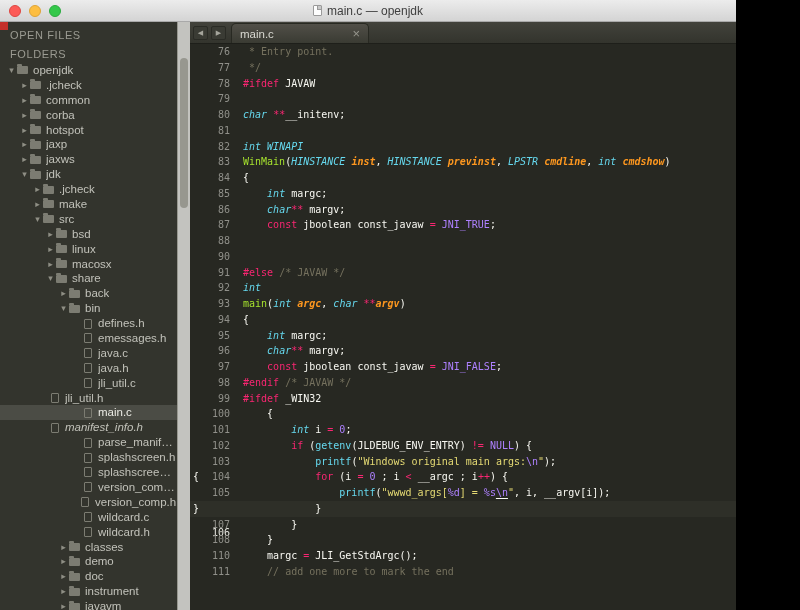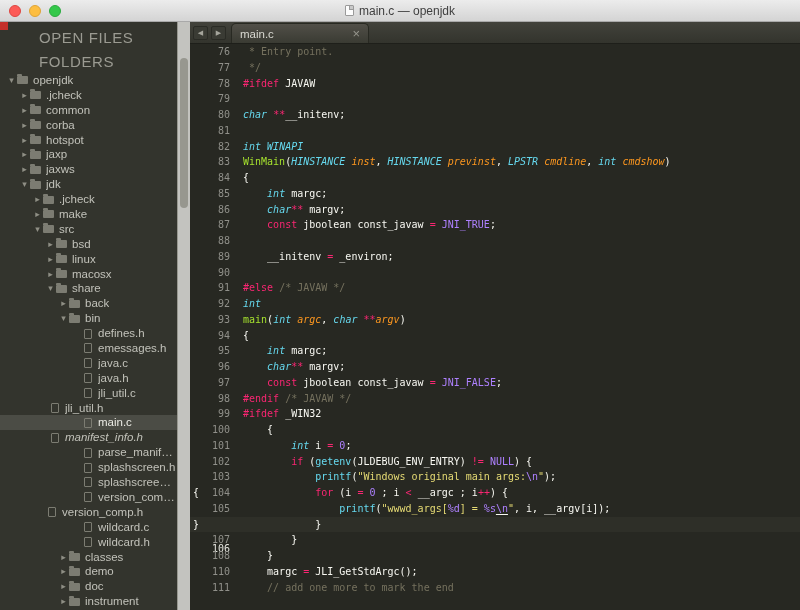--- a/index.html
+++ b/index.html
@@ -3,21 +3,21 @@
 <meta charset="utf-8">
 <style>
   :root{
     --editor-bg:#272822; --fg:#f8f8f2; --pink:#f92672; --cyan:#66d9ef;
     --green:#a6e22e; --orange:#fd971f; --yellow:#e6db74; --purple:#ae81ff;
     --comment:#75715e; --gutter:#90908a; --sidebar-bg:#33342d; --selection:#4b4c45;
   }
   *{box-sizing:border-box;margin:0;padding:0;}
   html,body{width:800px;height:610px;overflow:hidden;background:#000;}
   body{font-family:"Liberation Sans",sans-serif;}
-  .window{width:800px;height:610px;display:flex;flex-direction:column;background:var(--editor-bg);}
+  .window{width:736px;height:610px;display:flex;flex-direction:column;background:var(--editor-bg);}
 
   
   .titlebar{height:22px;flex:none;background:linear-gradient(#ececec,#d4d4d4);
     border-bottom:1px solid #a9a9a9;position:relative;display:flex;align-items:center;}
   .traffic-lights{position:absolute;left:9px;top:5px;display:flex;gap:8px;}
   .tl{width:12px;height:12px;border-radius:50%;display:inline-block;}
   .tl.red{background:#fc5b57;border:1px solid #dd4742;}
   .tl.yellow{background:#fdbe41;border:1px solid #dfa437;}
   .tl.green{background:#34c84a;border:1px solid #2bab3f;}
   .title-wrap{width:100%;text-align:center;font-size:12px;color:#3f3f3f;display:flex;
@@ -25,21 +25,21 @@
   .doc-icon{width:9px;height:11px;background:#fdfdfd;border:1px solid #9a9a9a;border-radius:1px;
     display:inline-block;position:relative;}
   .doc-icon::after{content:"";position:absolute;right:0;top:0;width:3px;height:3px;
     background:#c9c9c9;border-left:1px solid #9a9a9a;border-bottom:1px solid #9a9a9a;}
 
   .main{flex:1;display:flex;min-height:0;position:relative;}
   .red-marker{position:absolute;left:0;top:0;width:8px;height:8px;background:#c4302a;z-index:5;}
 
   
   .sidebar{width:177px;flex:none;background:var(--sidebar-bg);overflow:hidden;padding-top:3px;}
-  .sb-header{font-size:15px;color:#9b9b92;letter-spacing:.6px;padding:4px 0 3px 10px;margin-left:29px;}
+  .sb-header{font-size:11px;color:#9b9b92;letter-spacing:.6px;padding:4px 0 3px 10px;}
   .tree-row{height:14.9px;line-height:14.9px;display:flex;align-items:center;white-space:nowrap;
     font-size:11.5px;color:#c2c2ba;cursor:default;}
   .tree-row.selected{background:var(--selection);color:#ebebe5;}
   .arrow{width:11px;flex:none;font-size:9px;color:#8f8f85;text-align:center;}
   .icon-folder{width:11px;height:8px;background:#7c7c72;border-radius:1px;flex:none;
     margin-right:5px;position:relative;display:inline-block;}
   .icon-folder::before{content:"";position:absolute;left:0;top:-2px;width:5px;height:2px;
     background:#7c7c72;border-radius:1px 1px 0 0;}
   .icon-file{width:8px;height:10px;border:1px solid #7c7c72;border-radius:1px;flex:none;
     margin:0 6px 0 2px;display:inline-block;}
@@ -72,21 +72,21 @@
   .line-num{width:28px;flex:none;text-align:right;color:var(--gutter);}
   .line-text{padding-left:13px;flex:1;color:var(--fg);}
   .code-line.current{background:#2e2f28;}
   .code-line.current .line-num{background:#0c4a6e;color:#e6e6df;border-radius:2px;margin-top:24px;}
 
   .s-w{color:var(--fg);}
   .s-p{color:var(--pink);}
   .s-c{color:var(--cyan);}
   .s-ci{color:var(--cyan);font-style:italic;}
   .s-g{color:var(--green);}
-  .s-oi{color:var(--orange);font-style:italic;}
+  .s-oi{color:var(--orange);font-style:italic;font-weight:bold;}
   .s-y{color:var(--yellow);}
   .s-v{color:var(--purple);}
   .s-vu{color:var(--purple);text-decoration:underline;text-decoration-color:#f8f8f2;text-underline-offset:2px;}
   .s-cm{color:var(--comment);}
 </style>
 </head>
 <body>
 
 <div class="window">
   <div class="titlebar">
@@ -246,21 +246,21 @@
           <div class="tree-row" style="padding-left: 71px;">
             <span class="arrow"></span>
             <span class="icon-file"></span>
             <span class="tree-label">splashscreen_stubs.c</span>
           </div>
           <div class="tree-row" style="padding-left: 71px;">
             <span class="arrow"></span>
             <span class="icon-file"></span>
             <span class="tree-label">version_comp.c</span>
           </div>
-          <div class="tree-row" style="padding-left: 35px;">
+          <div class="tree-row" style="padding-left: 68px;">
             <span class="arrow"></span>
             <span class="icon-file"></span>
             <span class="tree-label">version_comp.h</span>
           </div>
           <div class="tree-row" style="padding-left: 71px;">
             <span class="arrow"></span>
             <span class="icon-file"></span>
             <span class="tree-label">wildcard.c</span>
           </div>
           <div class="tree-row" style="padding-left: 71px;">
@@ -318,21 +318,20 @@
           <div class="code-line"><span class="gutter-mark"></span><span class="line-num">79</span><span class="line-text"></span></div>
           <div class="code-line"><span class="gutter-mark"></span><span class="line-num">80</span><span class="line-text"><span class="s-ci">char</span><span class="s-w"> </span><span class="s-p">**</span><span class="s-w">__initenv;</span></span></div>
           <div class="code-line"><span class="gutter-mark"></span><span class="line-num">81</span><span class="line-text"></span></div>
           <div class="code-line"><span class="gutter-mark"></span><span class="line-num">82</span><span class="line-text"><span class="s-ci">int</span><span class="s-w"> </span><span class="s-ci">WINAPI</span></span></div>
           <div class="code-line"><span class="gutter-mark"></span><span class="line-num">83</span><span class="line-text"><span class="s-g">WinMain</span><span class="s-w">(</span><span class="s-ci">HINSTANCE</span><span class="s-w"> </span><span class="s-oi">inst</span><span class="s-w">, </span><span class="s-ci">HINSTANCE</span><span class="s-w"> </span><span class="s-oi">previnst</span><span class="s-w">, </span><span class="s-ci">LPSTR</span><span class="s-w"> </span><span class="s-oi">cmdline</span><span class="s-w">, </span><span class="s-ci">int</span><span class="s-w"> </span><span class="s-oi">cmdshow</span><span class="s-w">)</span></span></div>
           <div class="code-line"><span class="gutter-mark"></span><span class="line-num">84</span><span class="line-text"><span class="s-w">{</span></span></div>
           <div class="code-line"><span class="gutter-mark"></span><span class="line-num">85</span><span class="line-text"><span class="s-w">    </span><span class="s-ci">int</span><span class="s-w"> margc;</span></span></div>
           <div class="code-line"><span class="gutter-mark"></span><span class="line-num">86</span><span class="line-text"><span class="s-w">    </span><span class="s-ci">char</span><span class="s-p">**</span><span class="s-w"> margv;</span></span></div>
           <div class="code-line"><span class="gutter-mark"></span><span class="line-num">87</span><span class="line-text"><span class="s-w">    </span><span class="s-p">const</span><span class="s-w"> jboolean const_javaw </span><span class="s-p">=</span><span class="s-w"> </span><span class="s-v">JNI_TRUE</span><span class="s-w">;</span></span></div>
           <div class="code-line"><span class="gutter-mark"></span><span class="line-num">88</span><span class="line-text"></span></div>
-          <div class="code-line"><span class="gutter-mark"></span><span class="line-num">89</span><span class="line-text"><span class="s-w">    __initenv </span><span class="s-p">=</span><span class="s-w"> _environ;</span></span></div>
           <div class="code-line"><span class="gutter-mark"></span><span class="line-num">90</span><span class="line-text"></span></div>
           <div class="code-line"><span class="gutter-mark"></span><span class="line-num">91</span><span class="line-text"><span class="s-p">#else</span><span class="s-w"> </span><span class="s-cm">/* JAVAW */</span></span></div>
           <div class="code-line"><span class="gutter-mark"></span><span class="line-num">92</span><span class="line-text"><span class="s-ci">int</span></span></div>
           <div class="code-line"><span class="gutter-mark"></span><span class="line-num">93</span><span class="line-text"><span class="s-g">main</span><span class="s-w">(</span><span class="s-ci">int</span><span class="s-w"> </span><span class="s-oi">argc</span><span class="s-w">, </span><span class="s-ci">char</span><span class="s-w"> </span><span class="s-p">**</span><span class="s-oi">argv</span><span class="s-w">)</span></span></div>
           <div class="code-line"><span class="gutter-mark"></span><span class="line-num">94</span><span class="line-text"><span class="s-w">{</span></span></div>
           <div class="code-line"><span class="gutter-mark"></span><span class="line-num">95</span><span class="line-text"><span class="s-w">    </span><span class="s-ci">int</span><span class="s-w"> margc;</span></span></div>
           <div class="code-line"><span class="gutter-mark"></span><span class="line-num">96</span><span class="line-text"><span class="s-w">    </span><span class="s-ci">char</span><span class="s-p">**</span><span class="s-w"> margv;</span></span></div>
           <div class="code-line"><span class="gutter-mark"></span><span class="line-num">97</span><span class="line-text"><span class="s-w">    </span><span class="s-p">const</span><span class="s-w"> jboolean const_javaw </span><span class="s-p">=</span><span class="s-w"> </span><span class="s-v">JNI_FALSE</span><span class="s-w">;</span></span></div>
           <div class="code-line"><span class="gutter-mark"></span><span class="line-num">98</span><span class="line-text"><span class="s-p">#endif</span><span class="s-w"> </span><span class="s-cm">/* JAVAW */</span></span></div>
           <div class="code-line"><span class="gutter-mark"></span><span class="line-num">99</span><span class="line-text"><span class="s-p">#ifdef</span><span class="s-w"> _WIN32</span></span></div>

